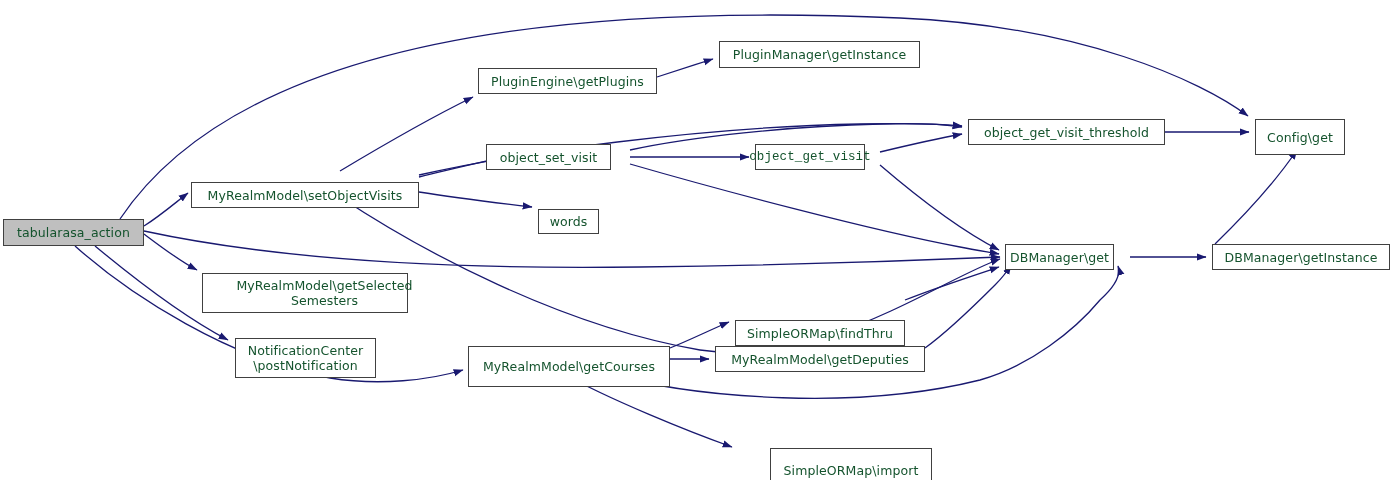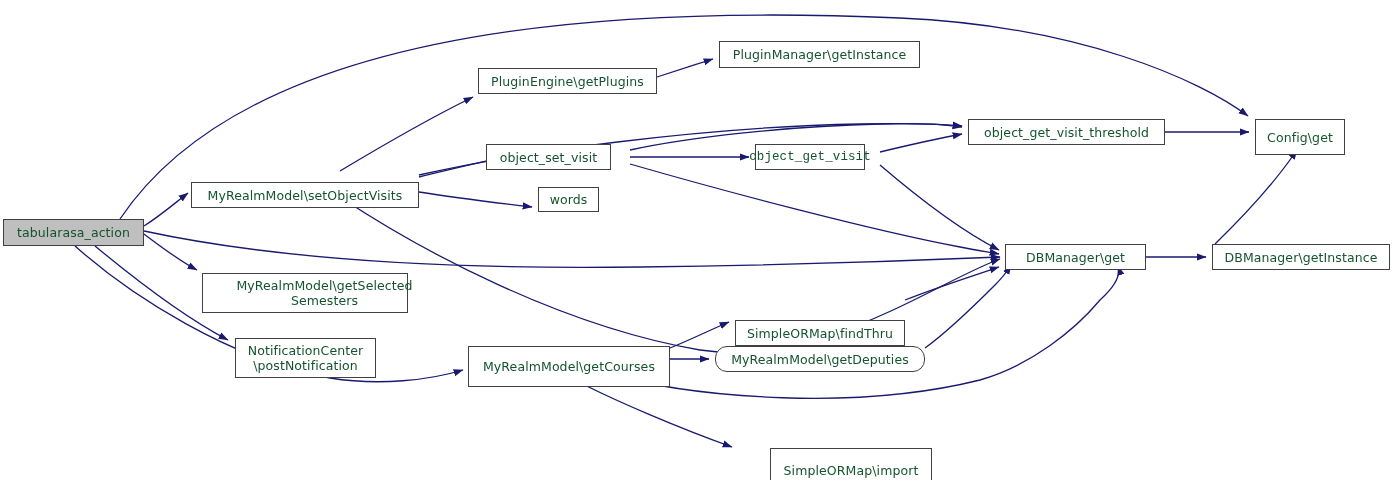--- a/index.html
+++ b/index.html
@@ -89,22 +89,22 @@
       <div class="node" style="left: 191px; top: 171px; width: 228px; height: 26px; margin-top: 11px;">MyRealmModel\setObjectVisits</div>
       <div class="node" style="left: 202px; top: 273px; width: 206px; height: 40px; padding-left: 39px;">MyRealmModel\getSelected
 Semesters</div>
       <div class="node" style="left: 235px; top: 338px; width: 141px; height: 40px;">NotificationCenter
 \postNotification</div>
       <div class="node" style="left: 478px; top: 68px; width: 179px; height: 26px;">PluginEngine\getPlugins</div>
       <div class="node" style="left: 719px; top: 41px; width: 201px; height: 27px;">PluginManager\getInstance</div>
       <div class="node" style="left: 486px; top: 144px; width: 125px; height: 26px;">object_set_visit</div>
       <div class="node" style="left: 755px; top: 144px; width: 110px; height: 26px; font-family: Liberation Mono, monospace;">object_get_visit</div>
       <div class="node" style="left: 968px; top: 119px; width: 197px; height: 26px;">object_get_visit_threshold</div>
-      <div class="node" style="left: 538px; top: 187px; width: 61px; height: 25px;">words</div>
+      <div class="node" style="left: 538px; top: 209px; width: 61px; height: 25px;">words</div>
       <div class="node" style="left: 1255px; top: 119px; width: 90px; height: 36px;">Config\get</div>
-      <div class="node" style="left: 1005px; top: 244px; width: 141px; height: 26px;">DBManager\get</div>
+      <div class="node" style="left: 1005px; top: 244px; width: 109px; height: 26px;">DBManager\get</div>
       <div class="node" style="left: 1212px; top: 244px; width: 178px; height: 26px;">DBManager\getInstance</div>
       <div class="node" style="left: 735px; top: 296px; width: 170px; height: 26px; margin-top: 24px;">SimpleORMap\findThru</div>
       <div class="node" style="left: 468px; top: 346px; width: 202px; height: 41px;">MyRealmModel\getCourses</div>
-      <div class="node" style="left: 715px; top: 346px; width: 210px; height: 26px; border-radius: 12px;">MyRealmModel\getDeputies</div>
+      <div class="node" style="left: 715px; top: 346px; width: 210px; height: 26px;">MyRealmModel\getDeputies</div>
       <div class="node" style="left: 770px; top: 448px; width: 162px; height: 44px;">SimpleORMap\import</div>
     </div>
 </div>
 
 </body></html>

